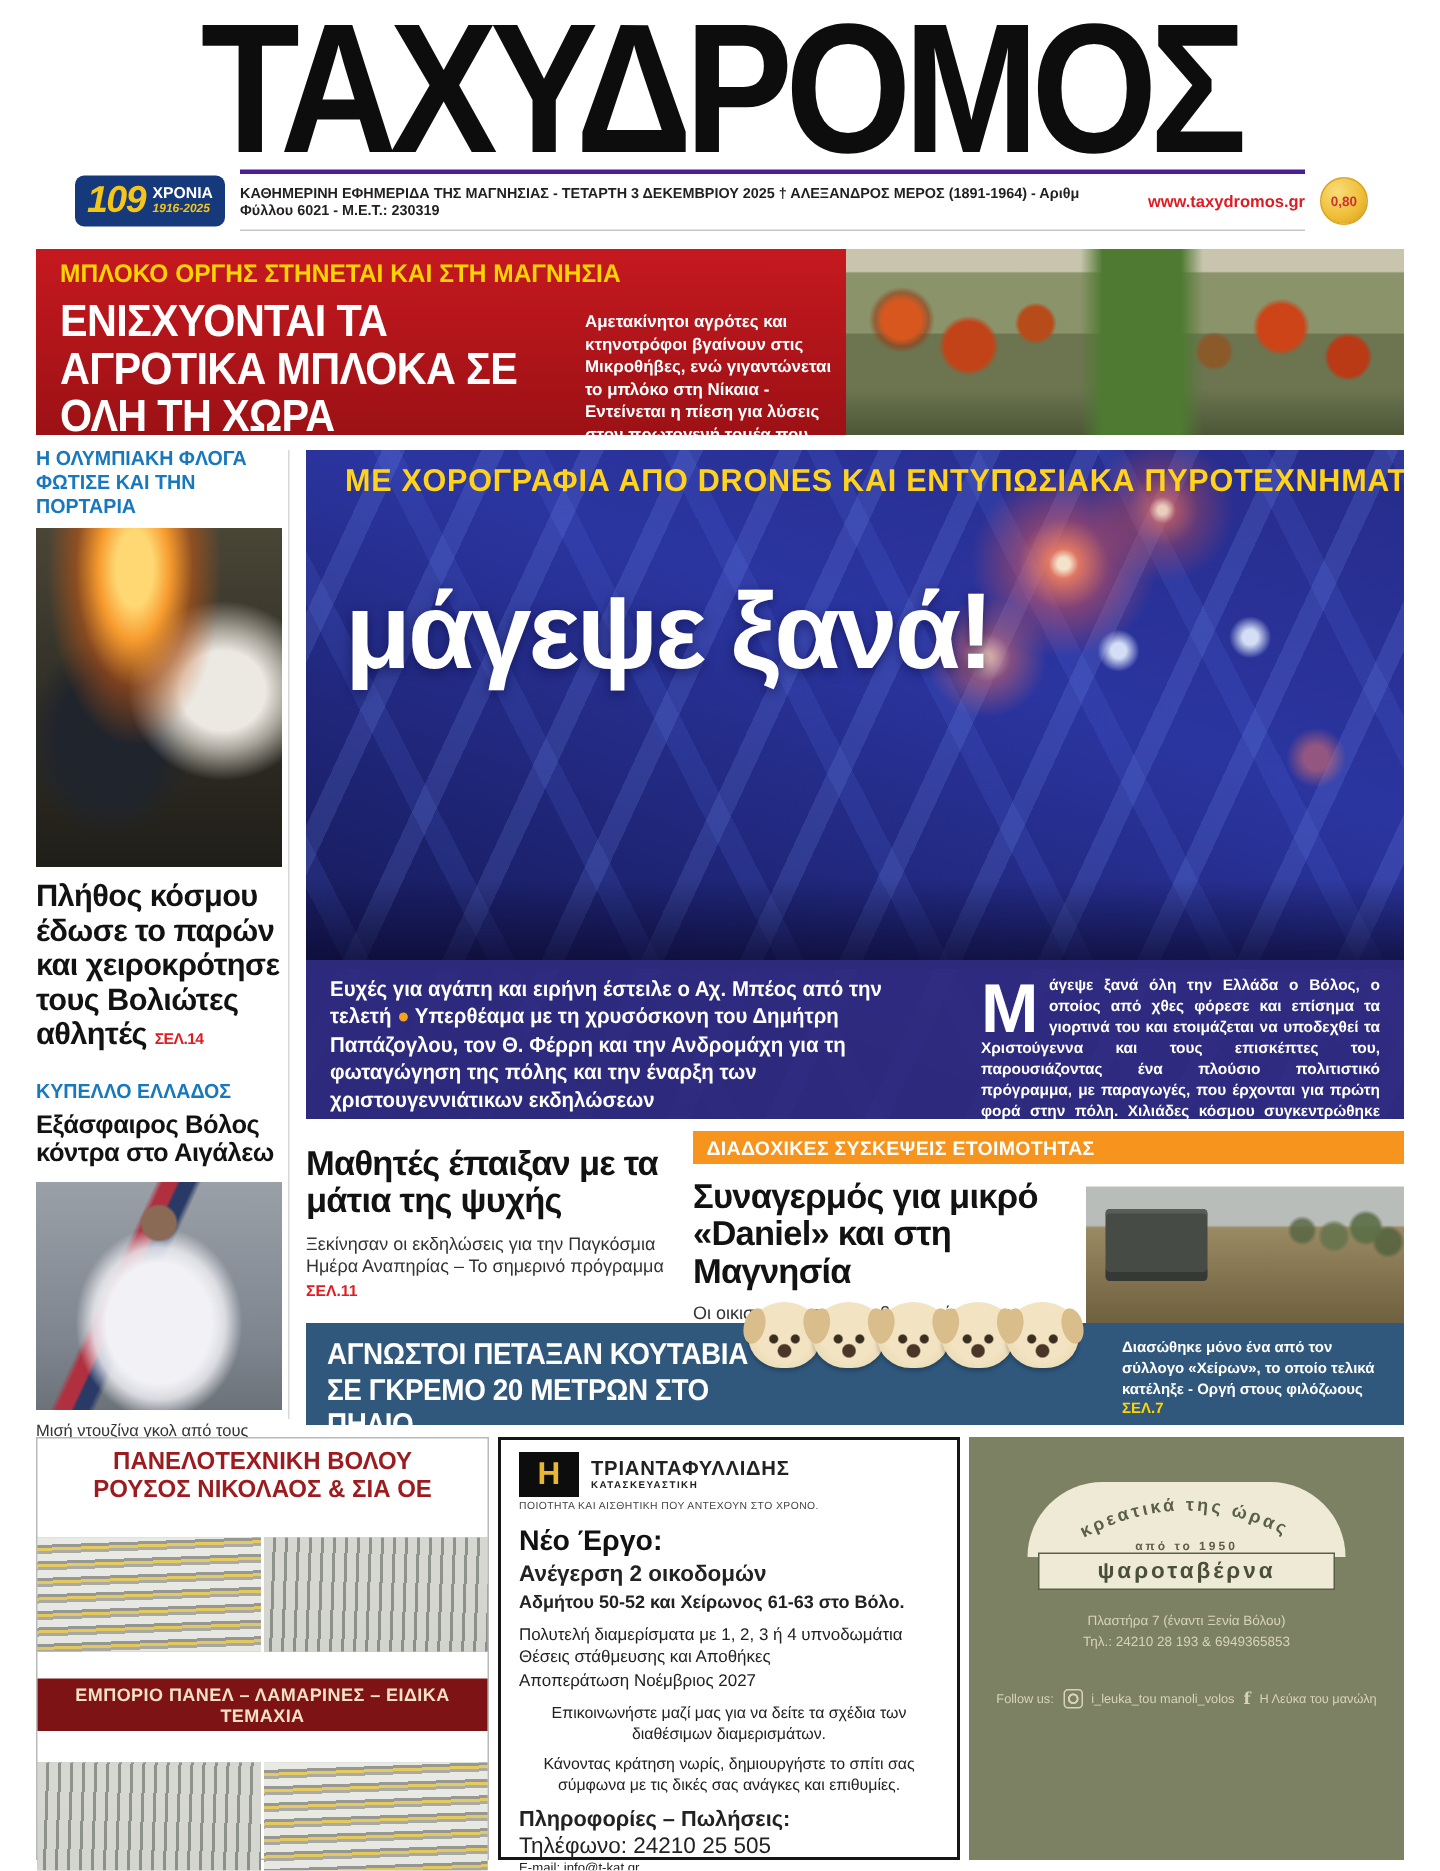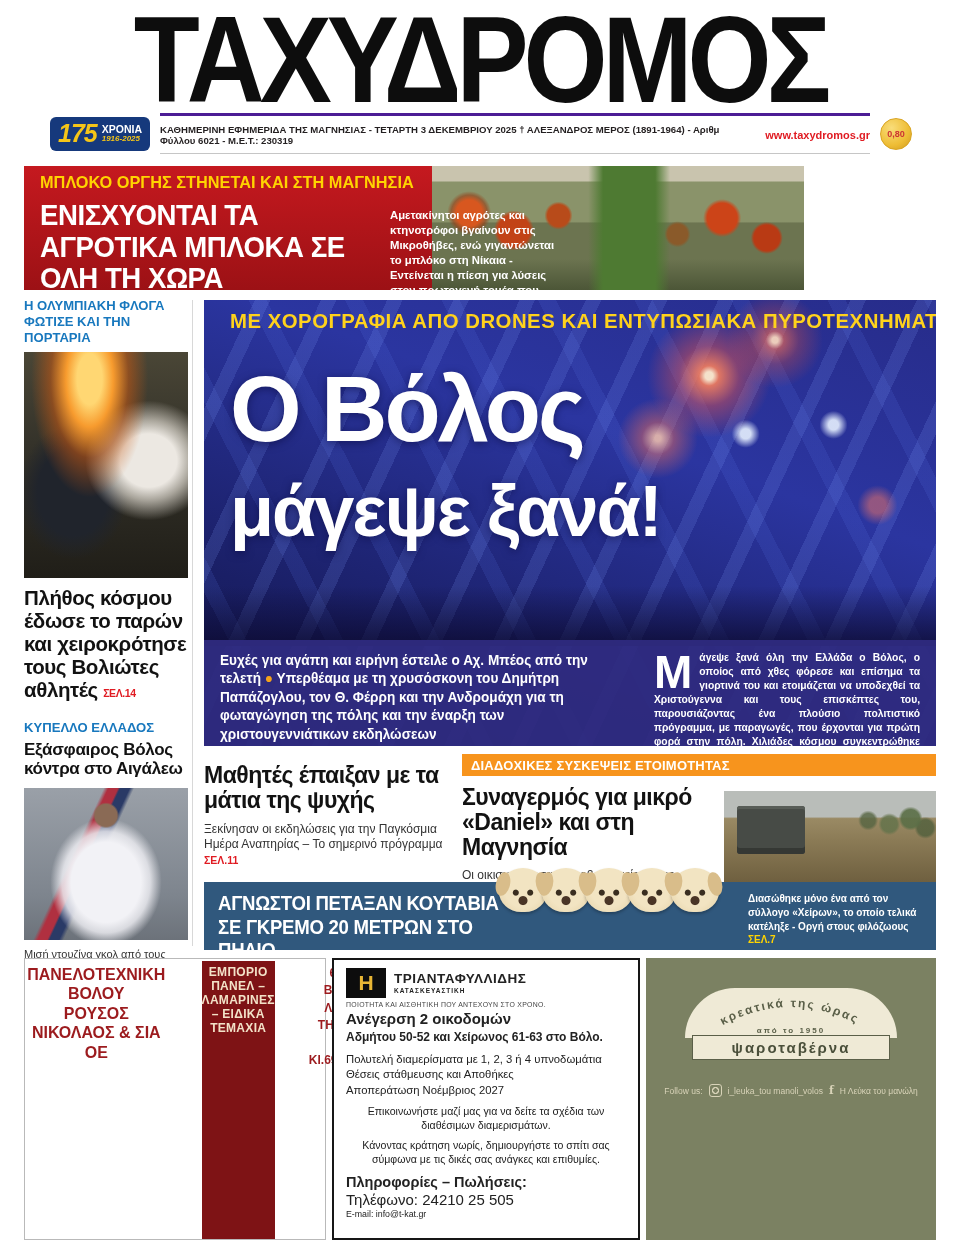--- a/index.html
+++ b/index.html
@@ -21,21 +21,21 @@
   .info-mid{flex:1;height:100%;border-top:3px solid #4c1d95;border-bottom:1px solid #c6c6c6;
     display:flex;align-items:center;justify-content:center;gap:12px;}
   .info-text{font-size:9.6px;font-weight:700;color:#231f20;}
   .info-site{font-size:11px;font-weight:900;color:#e01b22;}
   .coin{width:30px;height:30px;border-radius:50%;flex:none;
     background:radial-gradient(circle at 35% 30%,#f9dd7a,#eebd35 60%,#cf9a1e);
     display:flex;align-items:center;justify-content:center;
     color:#c33;font-size:9px;font-weight:900;border:1px solid #d9a422;}
 
   
-  .top-banner{position:absolute;top:166px;left:24px;width:780px;height:124px;
+  .top-banner{position:absolute;top:166px;left:24px;width:912px;height:124px;
     background:linear-gradient(180deg,#c5191f,#9c1115);overflow:hidden;}
   .tb-photo{position:absolute;right:0;top:0;width:372px;height:100%;
     background:
       radial-gradient(circle at 10% 38%,#d8571f 0 13px,rgba(150,60,20,.6) 18px,transparent 22px),
       radial-gradient(circle at 22% 52%,#c24317 0 16px,transparent 20px),
       radial-gradient(circle at 34% 40%,#b84b1a 0 11px,transparent 14px),
       radial-gradient(circle at 78% 42%,#cc4418 0 15px,transparent 19px),
       radial-gradient(circle at 90% 58%,#b93a14 0 13px,transparent 16px),
       radial-gradient(circle at 66% 55%,#8a5a2a 0 10px,transparent 13px),
       linear-gradient(90deg,transparent 0 42%,#4e7a32 46% 60%,transparent 64%),
@@ -133,21 +133,21 @@
     position:relative;box-shadow:0 2px 3px rgba(0,0,0,.25);}
   .puppy::before,.puppy::after{content:"";position:absolute;top:4px;width:14px;height:24px;
     background:#d9bd8a;border-radius:50%;}
   .puppy::before{left:-3px;transform:rotate(14deg);}
   .puppy::after{right:-3px;transform:rotate(-14deg);}
   .pb-text{position:absolute;right:8px;top:10px;width:180px;color:#fff;font-size:10px;
     font-weight:700;line-height:1.38;}
 
   
   .ad-panel{position:absolute;left:24px;top:958px;width:302px;height:282px;border:1px solid #b9b9b9;
-    box-sizing:border-box;text-align:center;display:flex;flex-direction:row;background:#fff;gap:16px;}
+    box-sizing:border-box;text-align:center;display:flex;flex-direction:column;background:#fff;gap:16px;}
   .ap-title{margin-top:6px;color:#9c1b1e;font-size:16.5px;font-weight:900;line-height:1.18;
     transform:scaleX(.97);transform-origin:center top;}
   .ap-photos{display:flex;gap:2px;margin-top:5px;}
   .ap-cell{flex:1;height:76px;
     background:
       repeating-linear-gradient(178deg,rgba(240,240,236,.9) 0 5px,rgba(150,150,145,.9) 5px 7px,rgba(235,205,90,.9) 7px 9px,rgba(170,170,165,.9) 9px 11px),
       linear-gradient(180deg,#a8b0a0 0 20%,#8a9282 100%);}
   .ap-cell.alt{background:
       repeating-linear-gradient(92deg,rgba(225,225,220,.85) 0 6px,rgba(140,145,138,.85) 6px 8px),
       linear-gradient(180deg,#98a090 0 30%,#7d857d 100%);}
@@ -198,21 +198,21 @@
   .fb-icon{font-weight:900;font-size:11px;color:#d8d3b8;font-family:"DejaVu Serif",serif;}
 </style>
 </head>
 <body>
 
 <div class="page">
 
   <div class="masthead-title">ΤΑΧΥΔΡΟΜΟΣ</div>
   <div class="info-row">
     <div class="badge109">
-      <span class="badge-num">175</span>
+      <span class="badge-num">109</span>
       <span class="badge-col">
         <span class="badge-xron">ΧΡΟΝΙΑ</span>
         <span class="badge-range">1916-2025</span>
       </span>
     </div>
     <div class="info-mid">
       <span class="info-text">ΚΑΘΗΜΕΡΙΝΗ ΕΦΗΜΕΡΙΔΑ ΤΗΣ ΜΑΓΝΗΣΙΑΣ - ΤΕΤΑΡΤΗ 3 ΔΕΚΕΜΒΡΙΟΥ 2025 † ΑΛΕΞΑΝΔΡΟΣ ΜΕΡΟΣ (1891-1964) - Αριθμ Φύλλου 6021 - Μ.Ε.Τ.: 230319</span>
       <span class="info-site">www.taxydromos.gr</span>
     </div>
     <div class="coin">0,80</div>
@@ -234,21 +234,20 @@
     <div class="photo-player"></div>
     <div class="lc-caption"><span>Μισή ντουζίνα γκολ από τους κυανέρυθρους με χατ-τρικ Χάμουλιτς </span><span class="ref-red">ΣΕΛ.15</span></div>
   </div>
 
   <div class="vsep"></div>
 
   <div class="main-photo">
     <div class="mp-shade"></div>
     <div class="mp-kicker">ΜΕ ΧΟΡΟΓΡΑΦΙΑ ΑΠΟ DRONES ΚΑΙ ΕΝΤΥΠΩΣΙΑΚΑ ΠΥΡΟΤΕΧΝΗΜΑΤΑ</div>
     <div class="mp-headline">
-      <div class="mp-h1">Ο Βόλος</div>
       <div class="mp-h2">μάγεψε ξανά!</div>
     </div>
     <div class="mp-panel">
       <div class="mp-bullets"><span>Ευχές για αγάπη και ειρήνη έστειλε ο Αχ. Μπέος από την τελετή </span><span class="mp-bullet-dot">● </span><span>Υπερθέαμα με τη χρυσόσκονη του Δημήτρη Παπάζογλου, τον Θ. Φέρρη και την Ανδρομάχη για τη φωταγώγηση της πόλης και την έναρξη των χριστουγεννιάτικων εκδηλώσεων</span></div>
       <div class="mp-body"><span class="dropcap">Μ</span><span>άγεψε ξανά όλη την Ελλάδα ο Βόλος, ο οποίος από χθες φόρεσε και επίσημα τα γιορτινά του και ετοιμάζεται να υποδεχθεί τα Χριστούγεννα και τους επισκέπτες του, παρουσιάζοντας ένα πλούσιο πολιτιστικό πρόγραμμα, με παραγωγές, που έρχονται για πρώτη φορά στην πόλη. Χιλιάδες κόσμου συγκεντρώθηκε στην παραλία για να παρακολουθήσει μια εντυπωσιακή εκδήλωση. </span></div>
     </div>
   </div>
 
   <div class="story-goalball">
     <div class="sg-headline">Μαθητές έπαιξαν με τα μάτια της ψυχής</div>
@@ -301,20 +300,21 @@
 
   <div class="ad-tkat">
     <div class="logo-row">
       <div class="logo-box">Η</div>
       <div>
         <div class="brand">ΤΡΙΑΝΤΑΦΥΛΛΙΔΗΣ</div>
         <div class="brand-sub">ΚΑΤΑΣΚΕΥΑΣΤΙΚΗ</div>
       </div>
     </div>
     <div class="tagline">ΠΟΙΟΤΗΤΑ ΚΑΙ ΑΙΣΘΗΤΙΚΗ ΠΟΥ ΑΝΤΕΧΟΥΝ ΣΤΟ ΧΡΟΝΟ.</div>
+    <div class="proj-title">Νέο Έργο:</div>
     <div class="proj-sub">Ανέγερση 2 οικοδομών</div>
     <div class="proj-addr">Αδμήτου 50-52 και Χείρωνος 61-63 στο Βόλο.</div>
     <div class="tk-lines">
       <div>Πολυτελή διαμερίσματα με 1, 2, 3 ή 4 υπνοδωμάτια</div>
       <div>Θέσεις στάθμευσης και Αποθήκες</div>
       <div>Αποπεράτωση Νοέμβριος 2027</div>
     </div>
     <div class="tk-para">Επικοινωνήστε μαζί μας για να δείτε τα σχέδια των διαθέσιμων διαμερισμάτων.</div>
     <div class="tk-para">Κάνοντας κράτηση νωρίς, δημιουργήστε το σπίτι σας σύμφωνα με τις δικές σας ανάγκες και επιθυμίες.</div>
     <div class="tk-info-title">Πληροφορίες – Πωλήσεις:</div>
@@ -331,20 +331,24 @@
         <svg width="212" height="50" viewBox="0 0 212 50">
           <path id="arcpath" d="M14,52 Q106,-14 198,52" fill="none"></path>
           <text font-size="12" font-weight="bold" fill="#5a5f48" letter-spacing="2" font-family="Liberation Sans, sans-serif">
             <textPath href="#arcpath" startOffset="14%">κρεατικά της ώρας</textPath>
           </text>
         </svg>
         <div class="since">από το 1950</div>
       </div>
       <div class="ribbon">ψαροταβέρνα</div>
     </div>
+    <div class="tav-addr">
+      <div>Πλαστήρα 7 (έναντι Ξενία Βόλου)</div>
+      <div>Τηλ.: 24210 28 193 &amp; 6949365853</div>
+    </div>
     <div class="tav-follow">
       <span>Follow us:</span>
       <span class="ig-icon"></span>
       <span>i_leuka_tou manoli_volos</span>
       <span class="fb-icon">f</span>
       <span>Η Λεύκα του μανώλη</span>
     </div>
   </div>
 
 </div>

